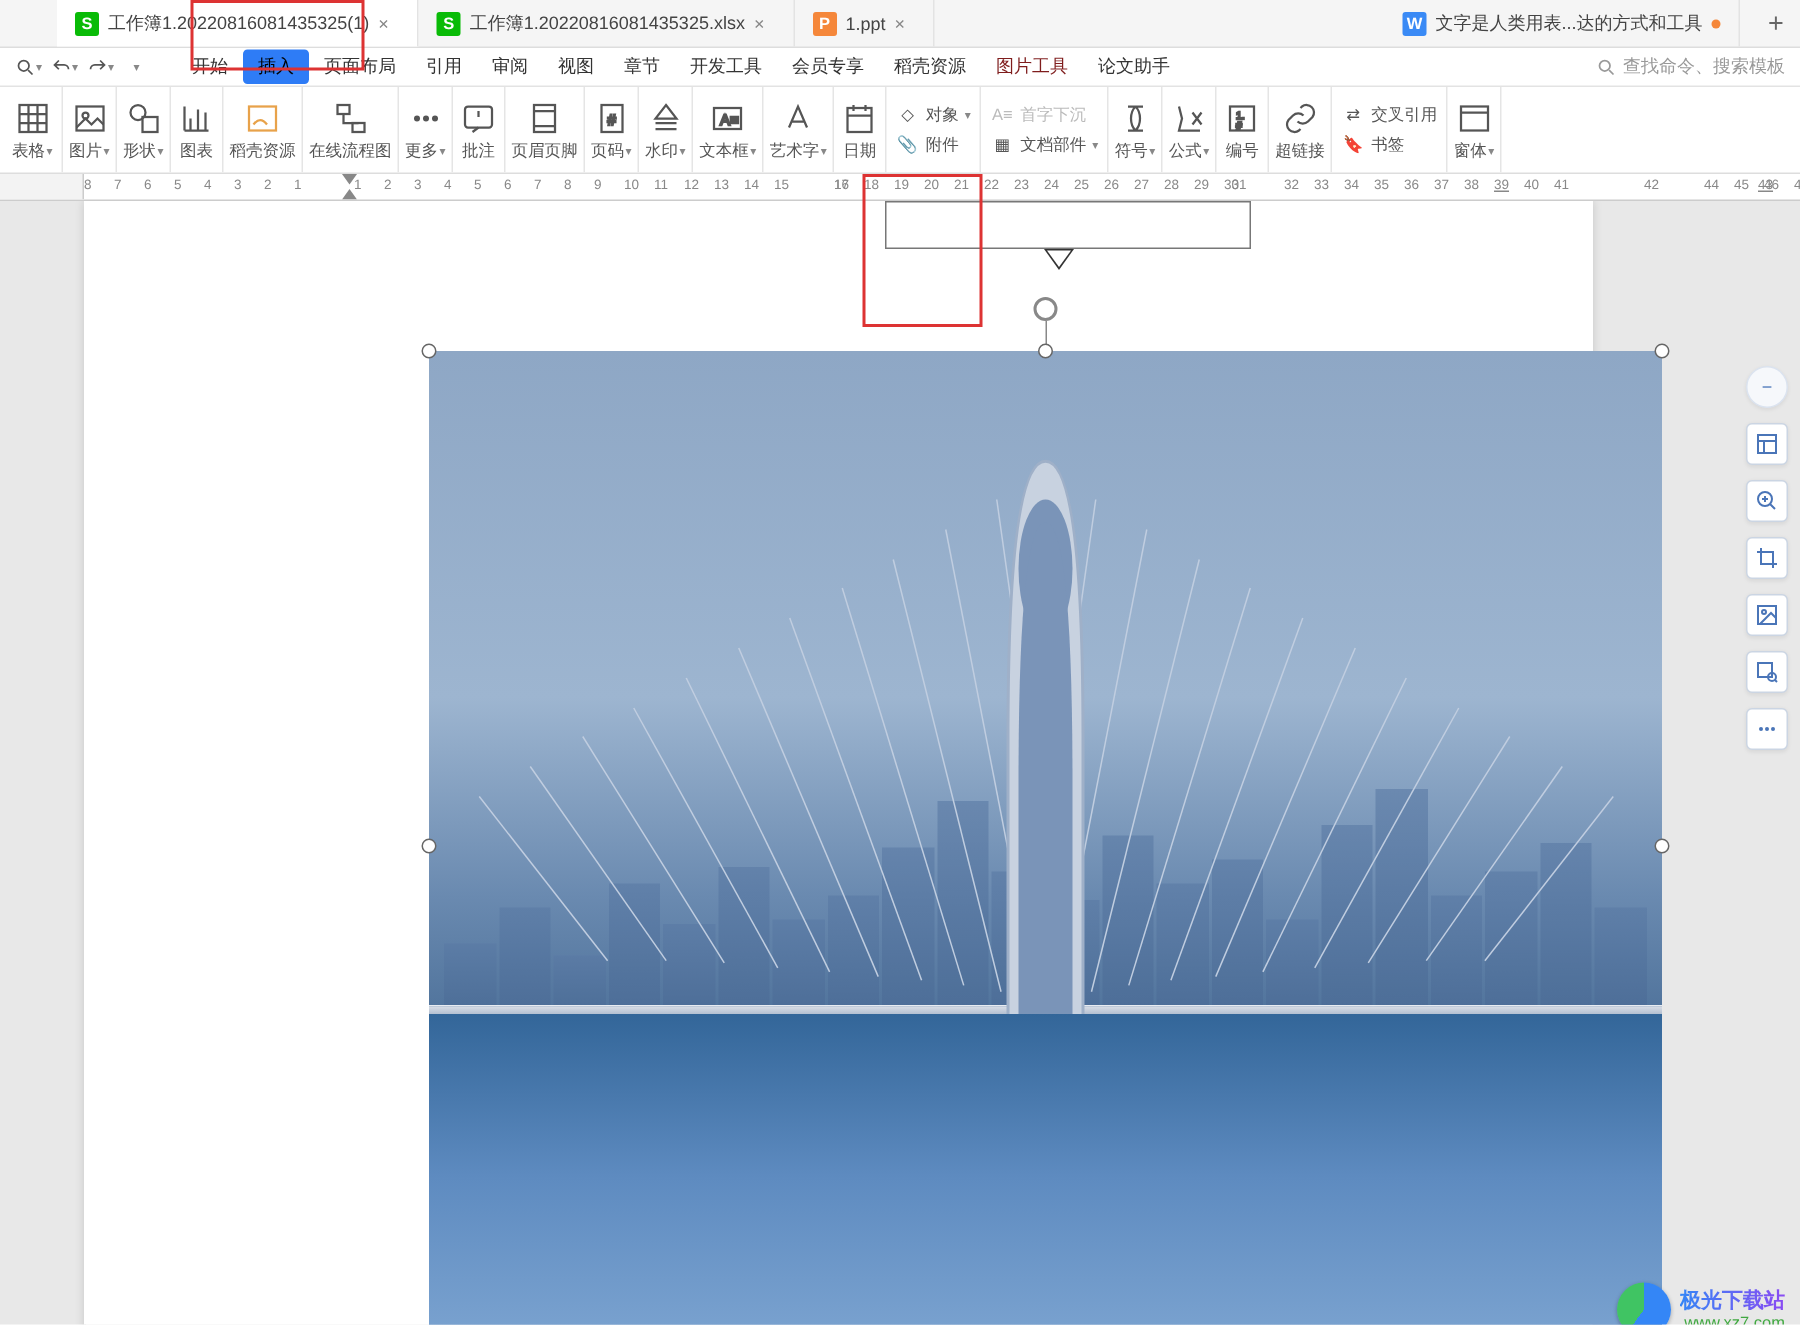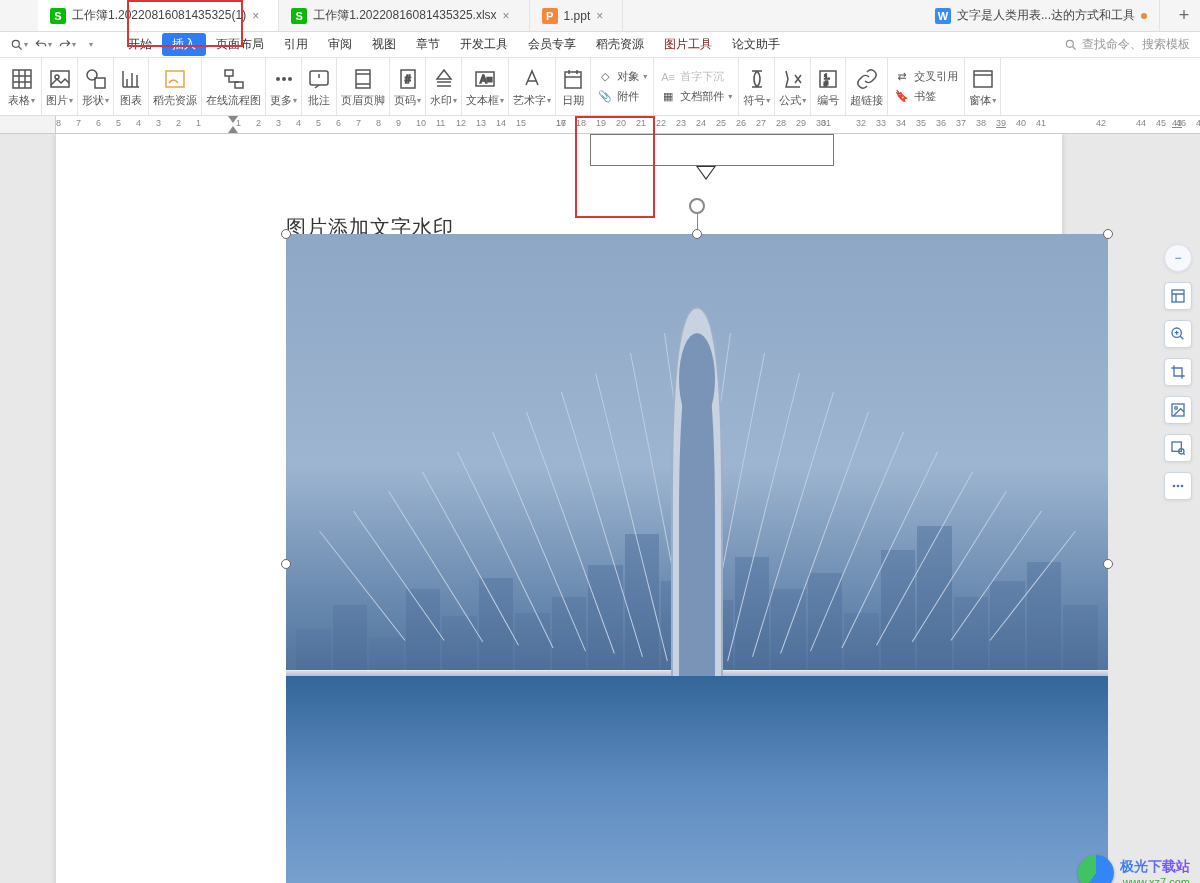--- a/index.html
+++ b/index.html
@@ -11,21 +11,21 @@
 .tab-green { background:#09bb07; }
 .tab-orange { background:#f5873a; }
 .tab-blue { background:#3a8af5; }
 .tab-close { width:14px; height:14px; color:#888; cursor:pointer; }
 .tab-add { width:32px; height:32px; display:flex; align-items:center; justify-content:center; color:#666; font-size:18px; margin-left:8px; }
 .menubar { height:26px; display:flex; align-items:center; border-bottom:1px solid #e3e3e3; background:#fff; }
 .qat { display:flex; align-items:center; gap:2px; padding:0 8px; }
 .qat-btn { width:22px; height:22px; display:flex; align-items:center; justify-content:center; color:#555; cursor:pointer; }
 .menu { display:flex; align-items:center; gap:0; margin-left:8px; }
 .menu-item { padding:3px 10px; cursor:pointer; font-size:12px; color:#333; border-radius:3px; }
-.menu-item.active { background:#2e7cf6; color:#ffffff; }
+.menu-item.active { background:#2e7cf6; color:#000000; }
 .menu-item.blue { color:#7f1d1d; }
 .search-box { margin-left:auto; margin-right:10px; display:flex; align-items:center; gap:4px; color:#999; font-size:12px; }
 .ribbon { height:58px; border-bottom:1px solid #ddd; display:flex; align-items:stretch; background:#fff; padding-left:2px; overflow:hidden; }
 .ribbon-group { display:flex; flex-direction:column; align-items:center; justify-content:center; padding:2px 4px; border-right:1px solid #e5e5e5; gap:1px; }
 .ribbon-group.big { padding:2px 6px; }
 .ribbon-icon { width:26px; height:26px; display:flex; align-items:center; justify-content:center; color:#555; }
 .ribbon-icon svg { width:24px; height:24px; }
 .ribbon-label { font-size:11px; color:#555; display:flex; align-items:center; gap:1px; white-space:nowrap; }
 .dd { font-size:8px; color:#888; }
 .ribbon-stack { display:flex; flex-direction:column; gap:2px; padding:4px 4px; border-right:1px solid #e5e5e5; justify-content:center; }
@@ -475,21 +475,20 @@
       <span class="ruler-num" style="left: 1140px;">47</span>
       <div style="position: absolute; left: 172px; top: 0px; width: 0px; height: 0px; border-left: 5px solid transparent; border-right: 5px solid transparent; border-top: 7px solid rgb(136, 136, 136);"></div>
       <div style="position: absolute; left: 172px; bottom: 0px; width: 0px; height: 0px; border-left: 5px solid transparent; border-right: 5px solid transparent; border-bottom: 7px solid rgb(136, 136, 136);"></div>
     </div>
 </div>
 
 <div class="doc-area">
   <div class="page">
     <div class="sel-box"></div>
     <div class="sel-tri"></div>
-    <div class="doc-title">图片添加文字水印</div>
     <div class="img-container">
       <div class="rot-line"></div>
       <div class="rot-handle"></div>
       <div class="bridge">
         <div class="sky-city">
           <div class="bldg" style="height:30%"></div>
             <div class="bldg" style="height:45%"></div>
             <div class="bldg" style="height:25%"></div>
             <div class="bldg" style="height:55%"></div>
             <div class="bldg" style="height:38%"></div>

